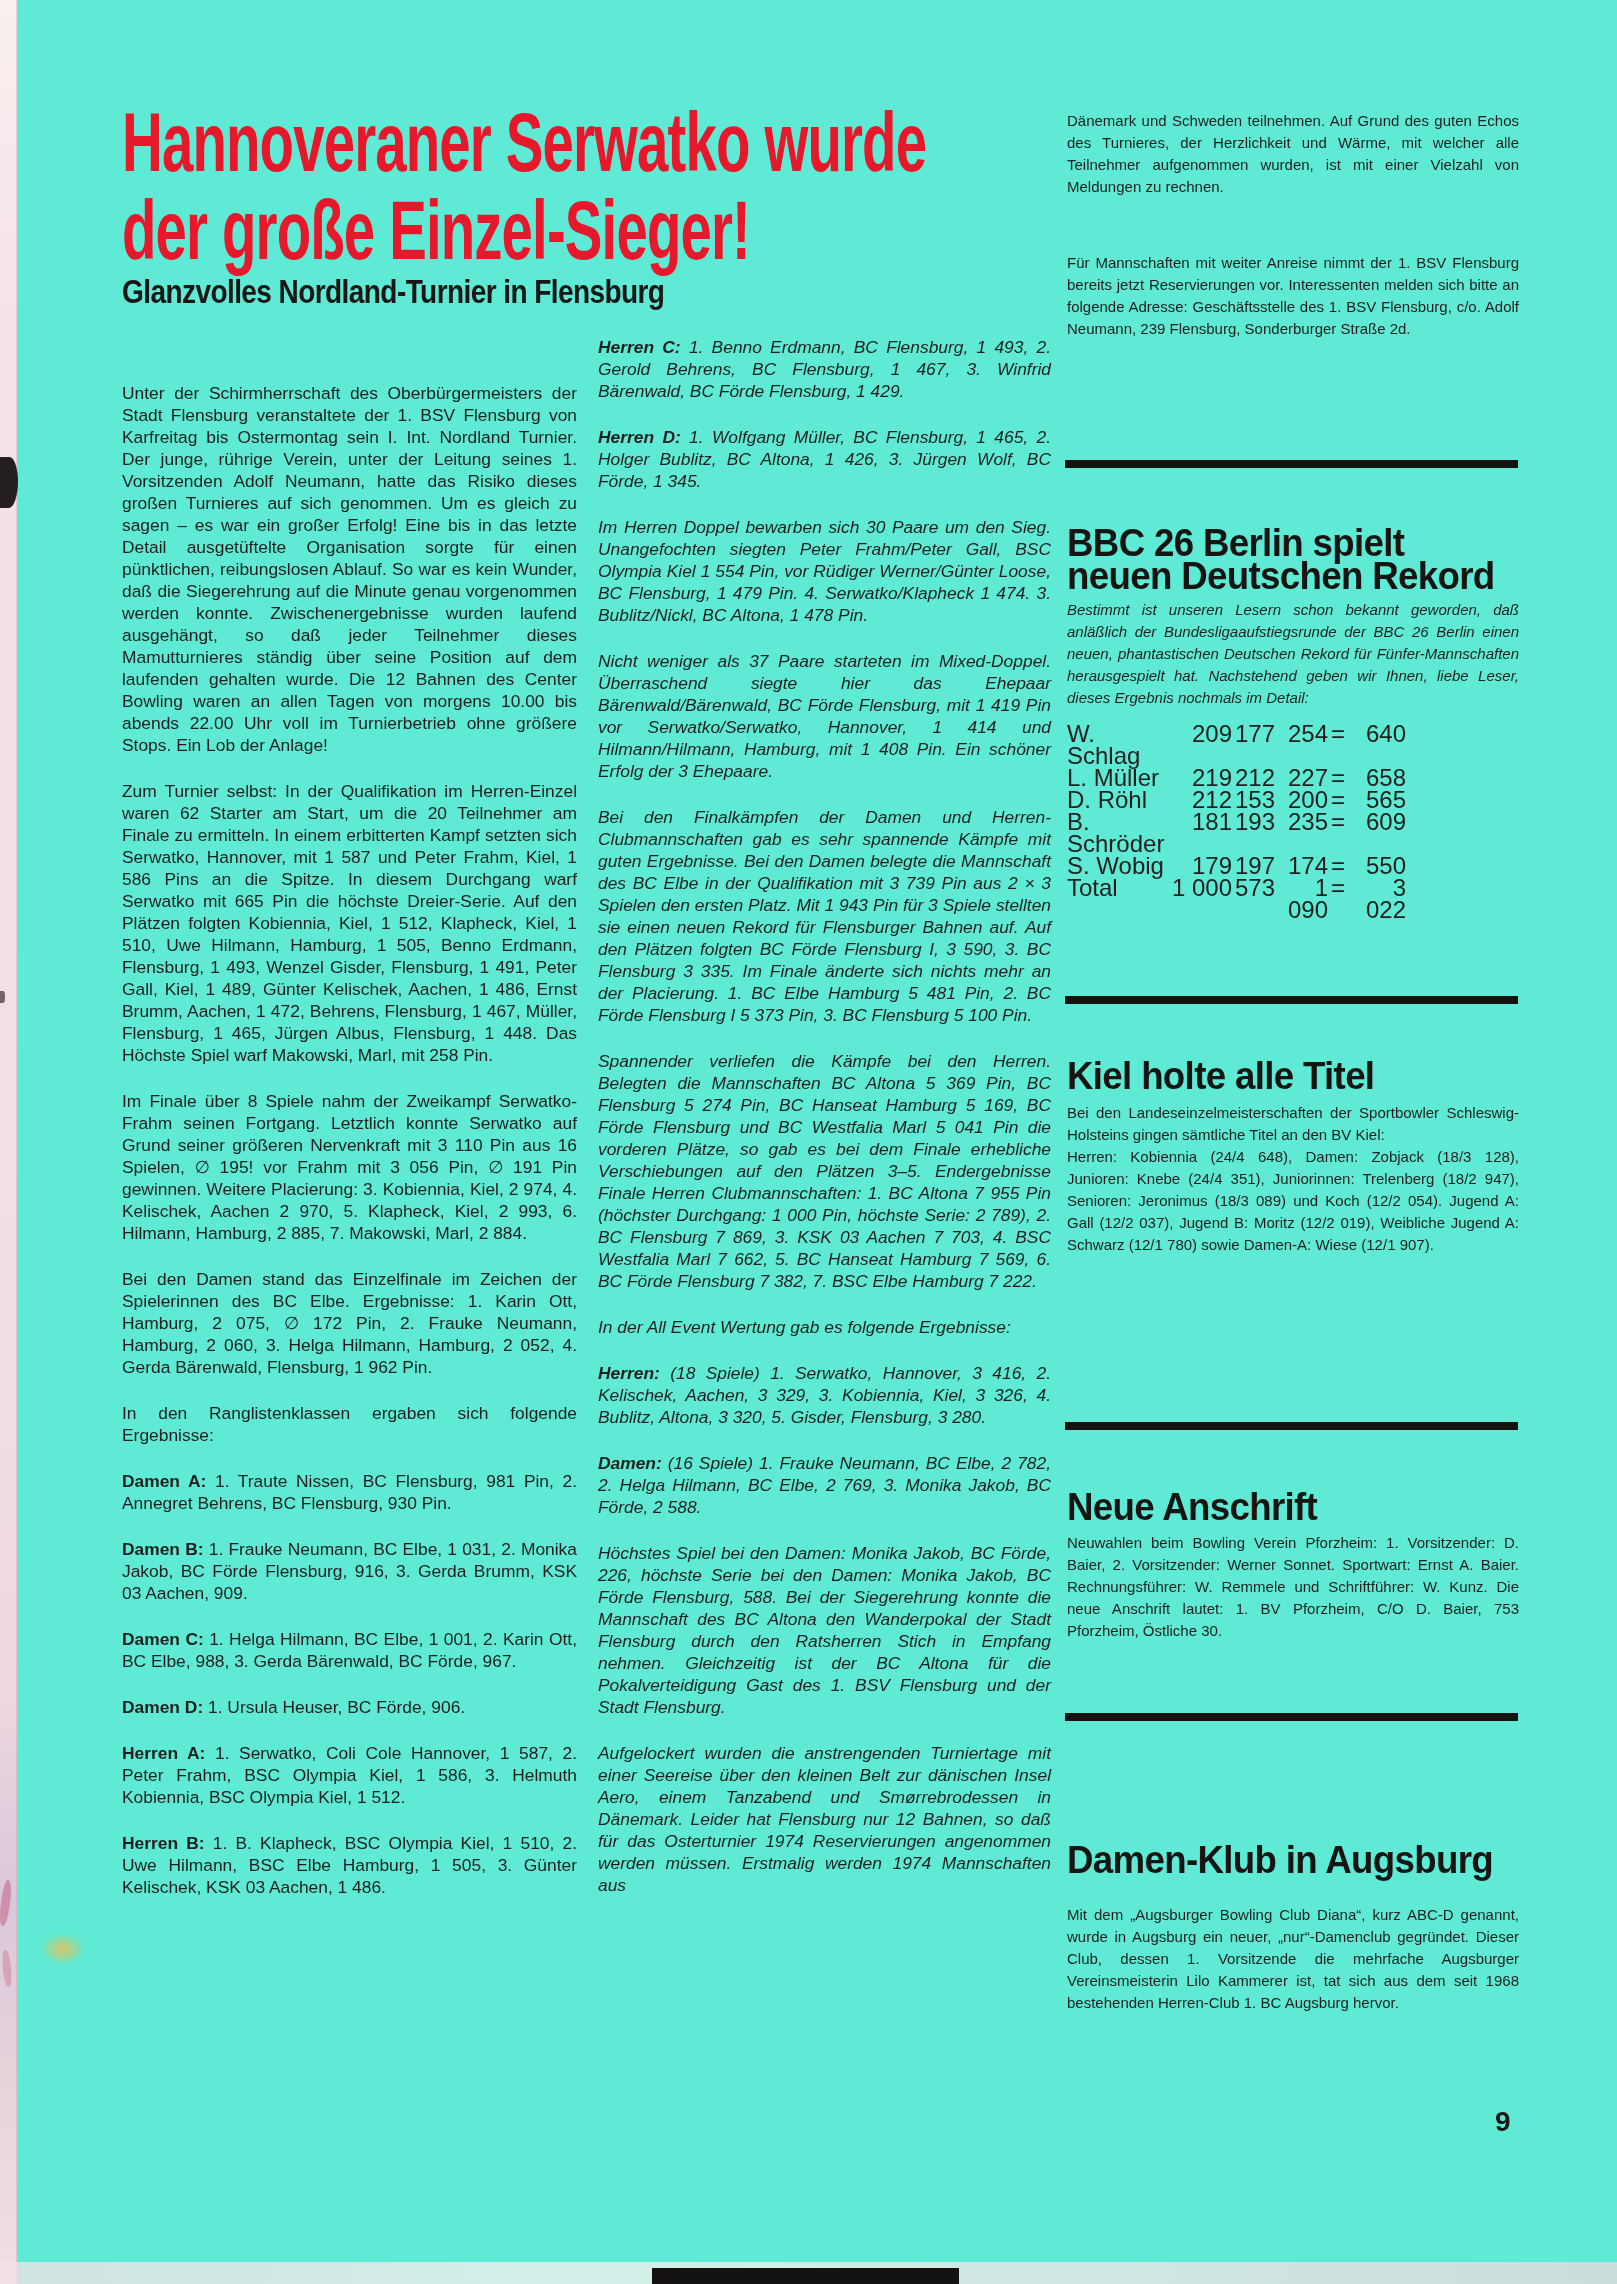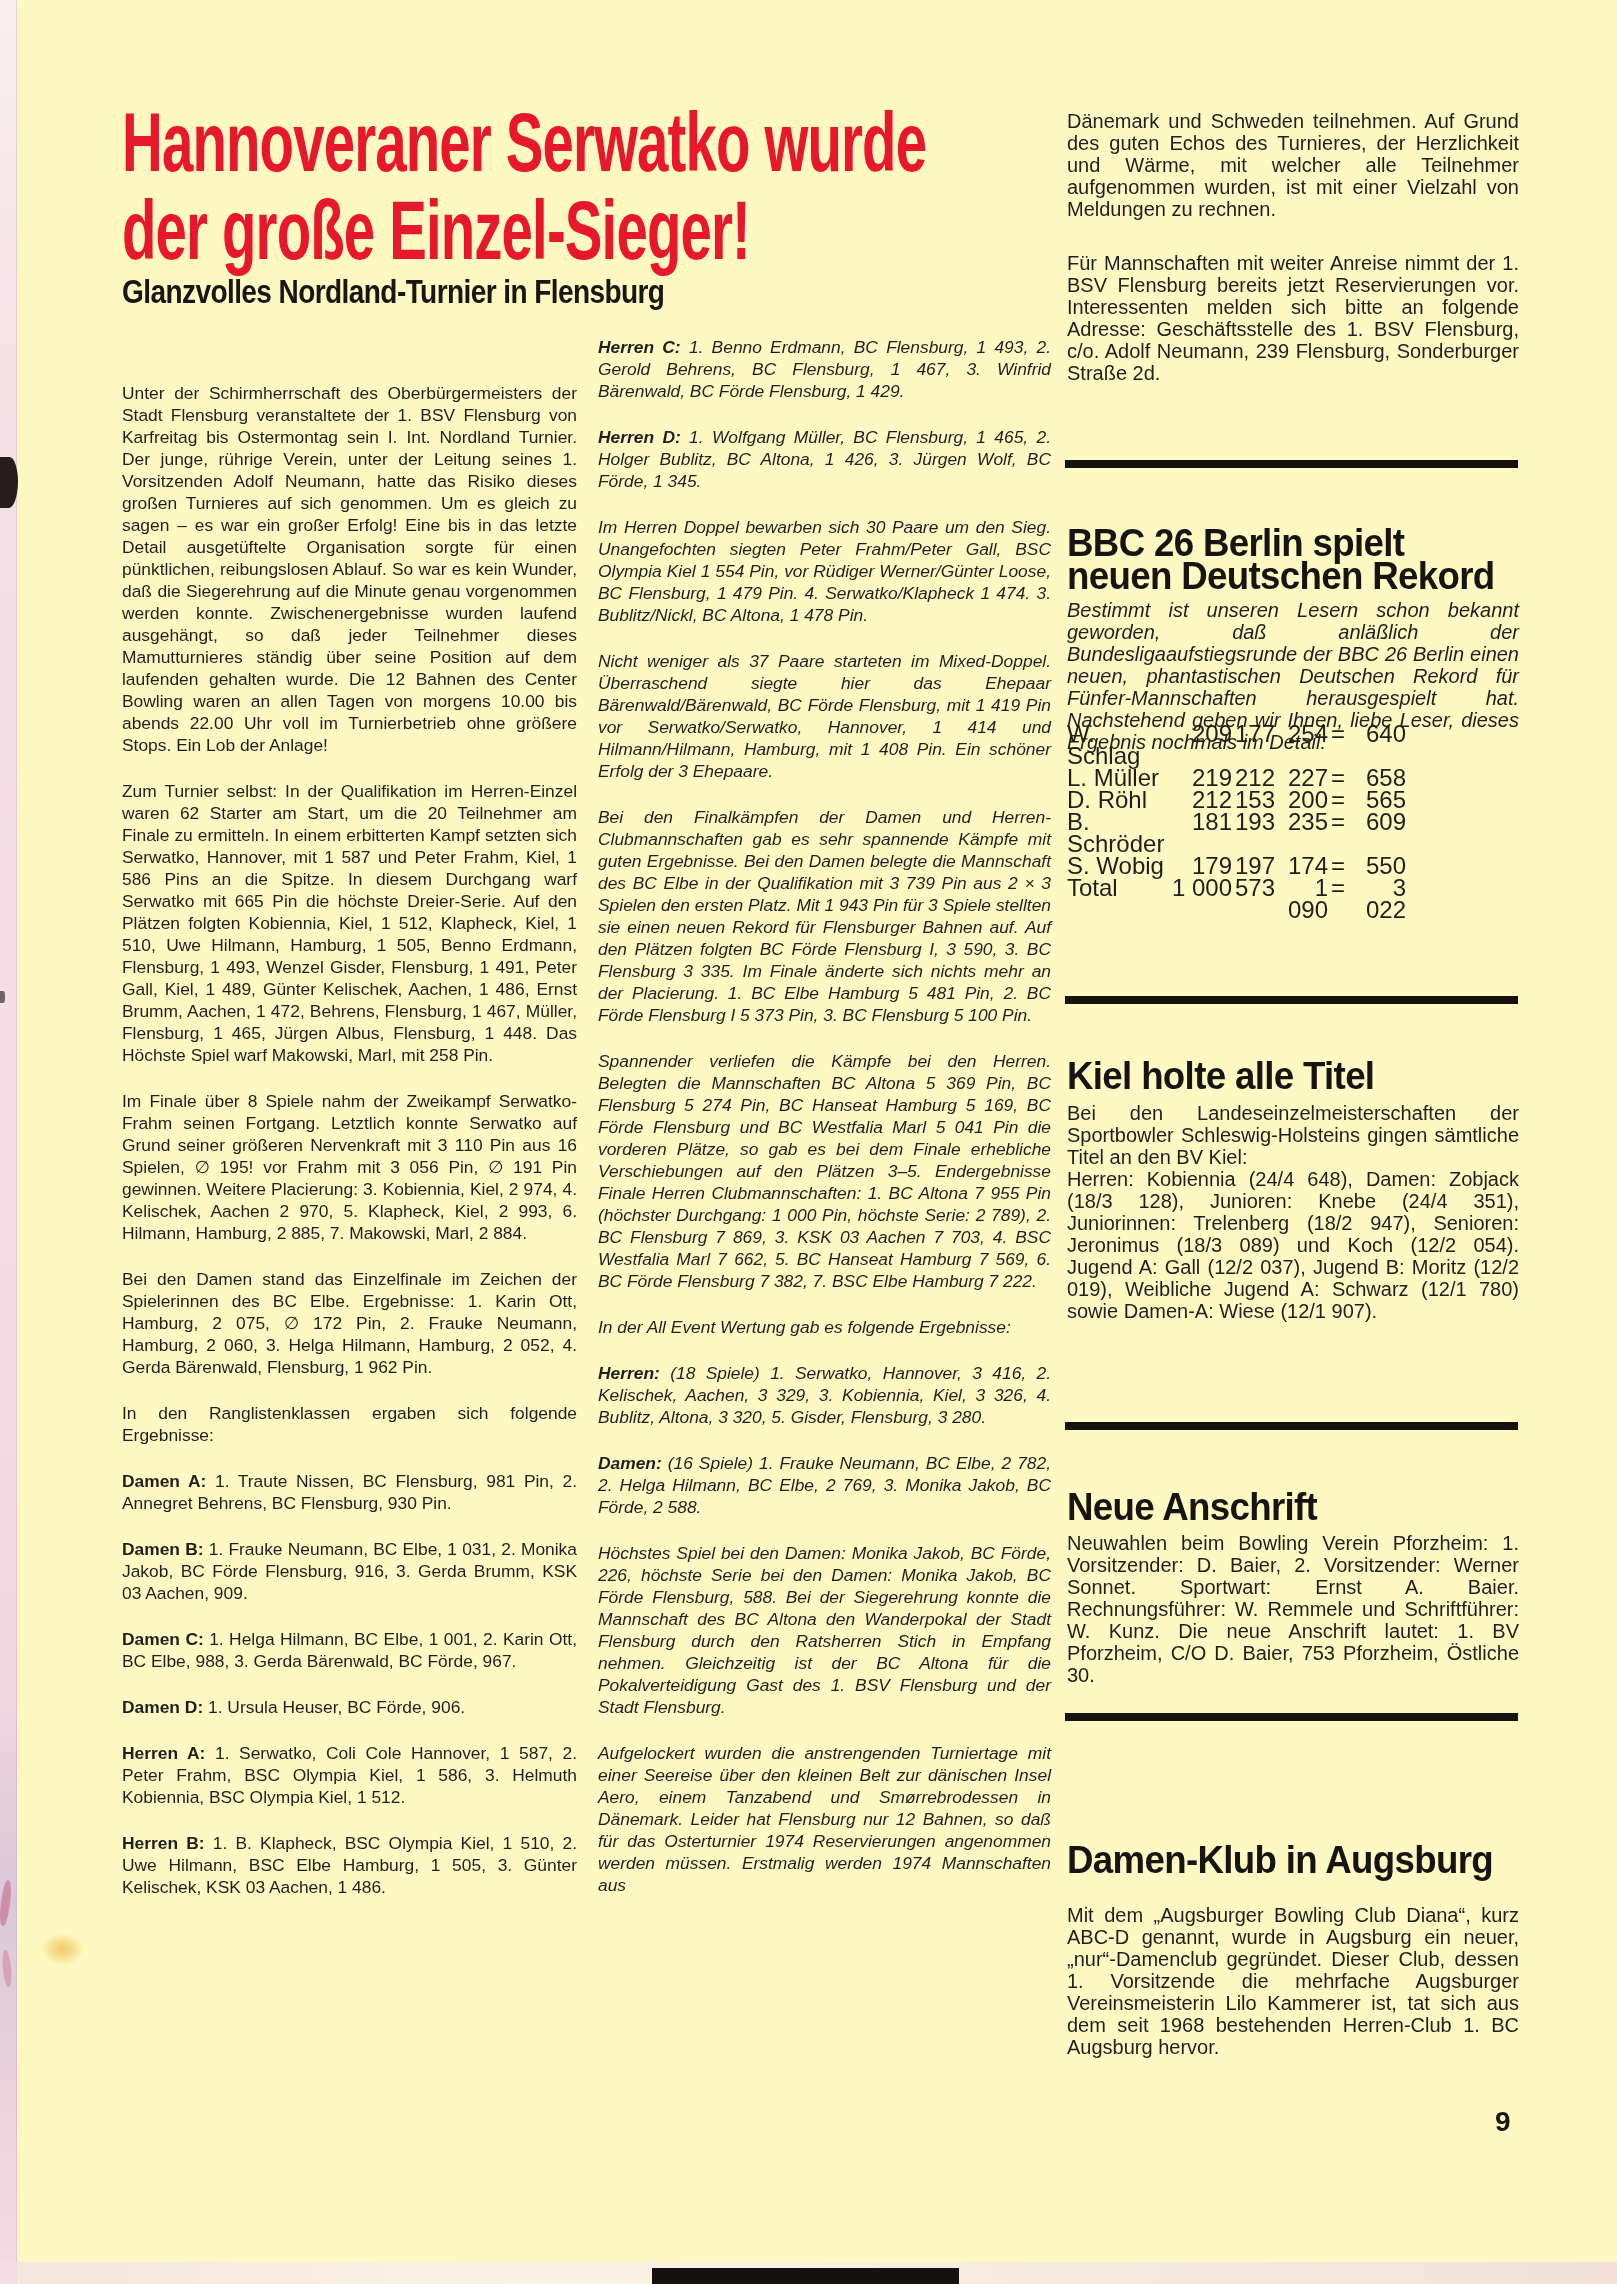--- a/index.html
+++ b/index.html
@@ -1,19 +1,19 @@
 <!DOCTYPE html>
 <html lang="de" style="font-size:10.5px"><head>
 <meta charset="utf-8">
 <style>
   html,body{margin:0;padding:0;}
   .page{
     position:relative;
     width:1618px;height:2284px;
-    background:#fef9c3;
+    background:#5eead4;
     font-family:"Liberation Sans", sans-serif;
     color:#201f1d;
     overflow:hidden;
   }
   
   .edge-strip{
     position:absolute;left:0;top:0;width:16px;height:2284px;
     background:linear-gradient(180deg,#f9efef 0%,#f5e3e8 14%,#f3dfe5 40%,#f1dce3 62%,#efd7df 74%,#d9c8da 83%,#e8d3dc 91%,#f2dde3 100%);
     border-right:1.3px solid rgba(205,150,170,.30);
   }
@@ -65,21 +65,21 @@
   .col p{
     margin:0 0 24px 0;
     font-size:17.4px;line-height:22px;
     text-align:justify;
   }
   .col p:last-child{margin-bottom:0;}
   .lead{font-weight:bold;}
   
   .rblock{position:absolute;left:1067px;width:452px;}
   .rblock p{
-    margin:0;font-size:20px;line-height:22px;text-align:justify;
+    margin:0;font-size:15px;line-height:22px;text-align:justify;
   }
   .rule{
     position:absolute;left:1065px;width:453px;height:8px;background:#151310;
   }
   .section-h{
     font-weight:bold;font-size:39px;line-height:33px;letter-spacing:-0.7px;color:#161513;
     transform:scaleX(.94);transform-origin:left top;white-space:nowrap;
   }
   .section-h .h-line{display:block;}
   .bbc-h .h-line{margin-bottom:0;}

